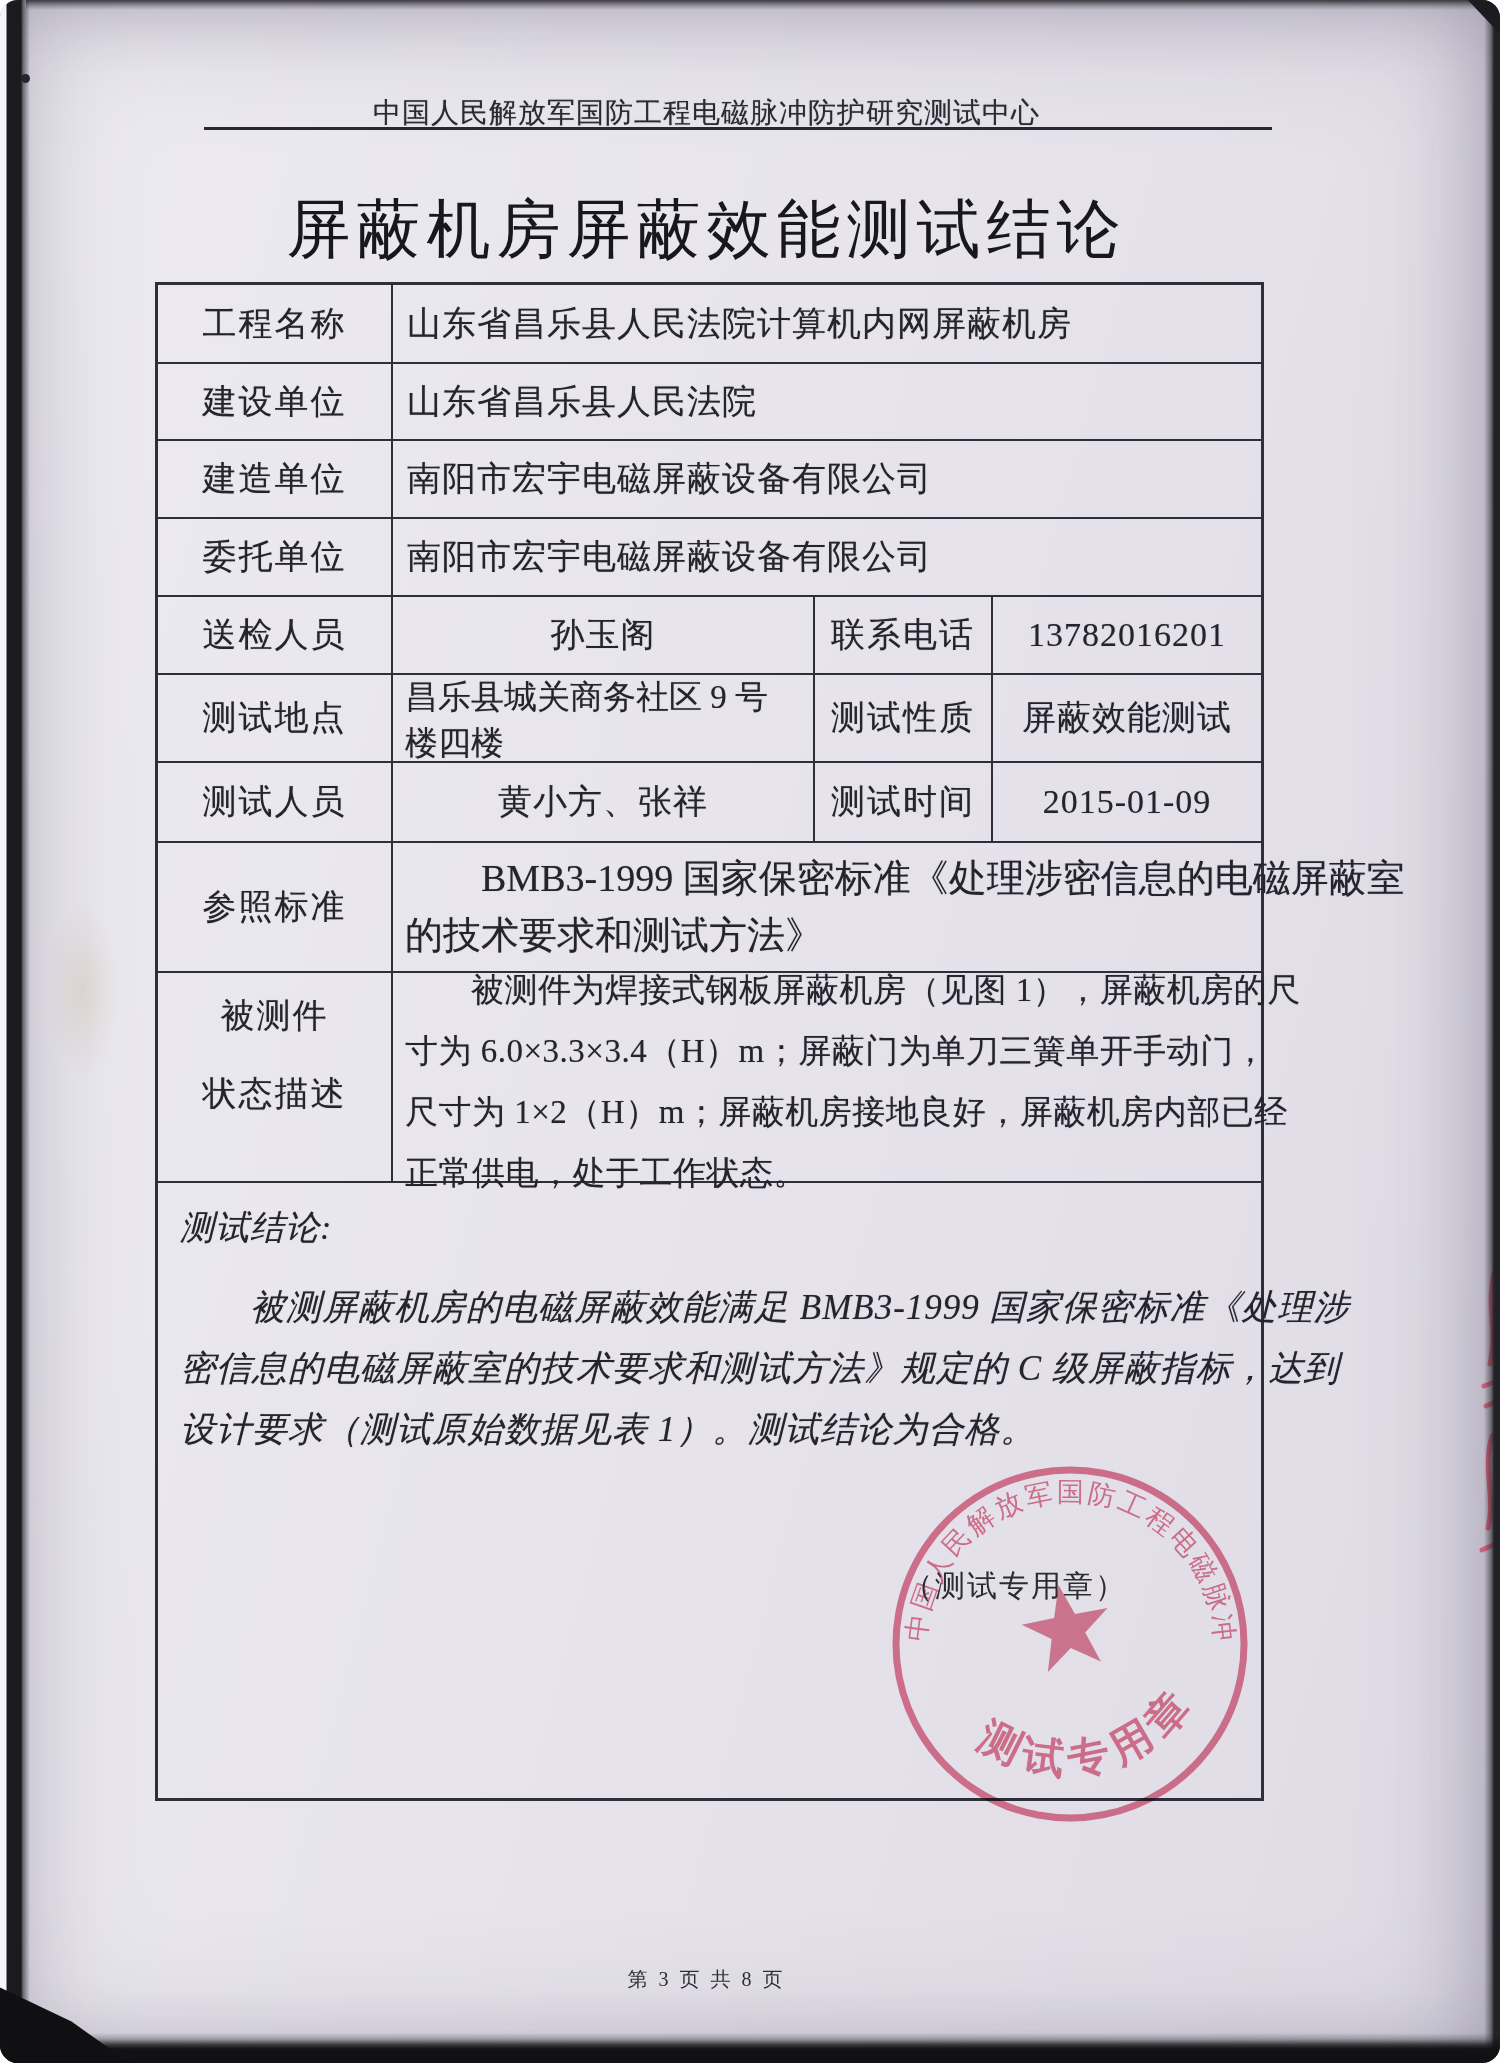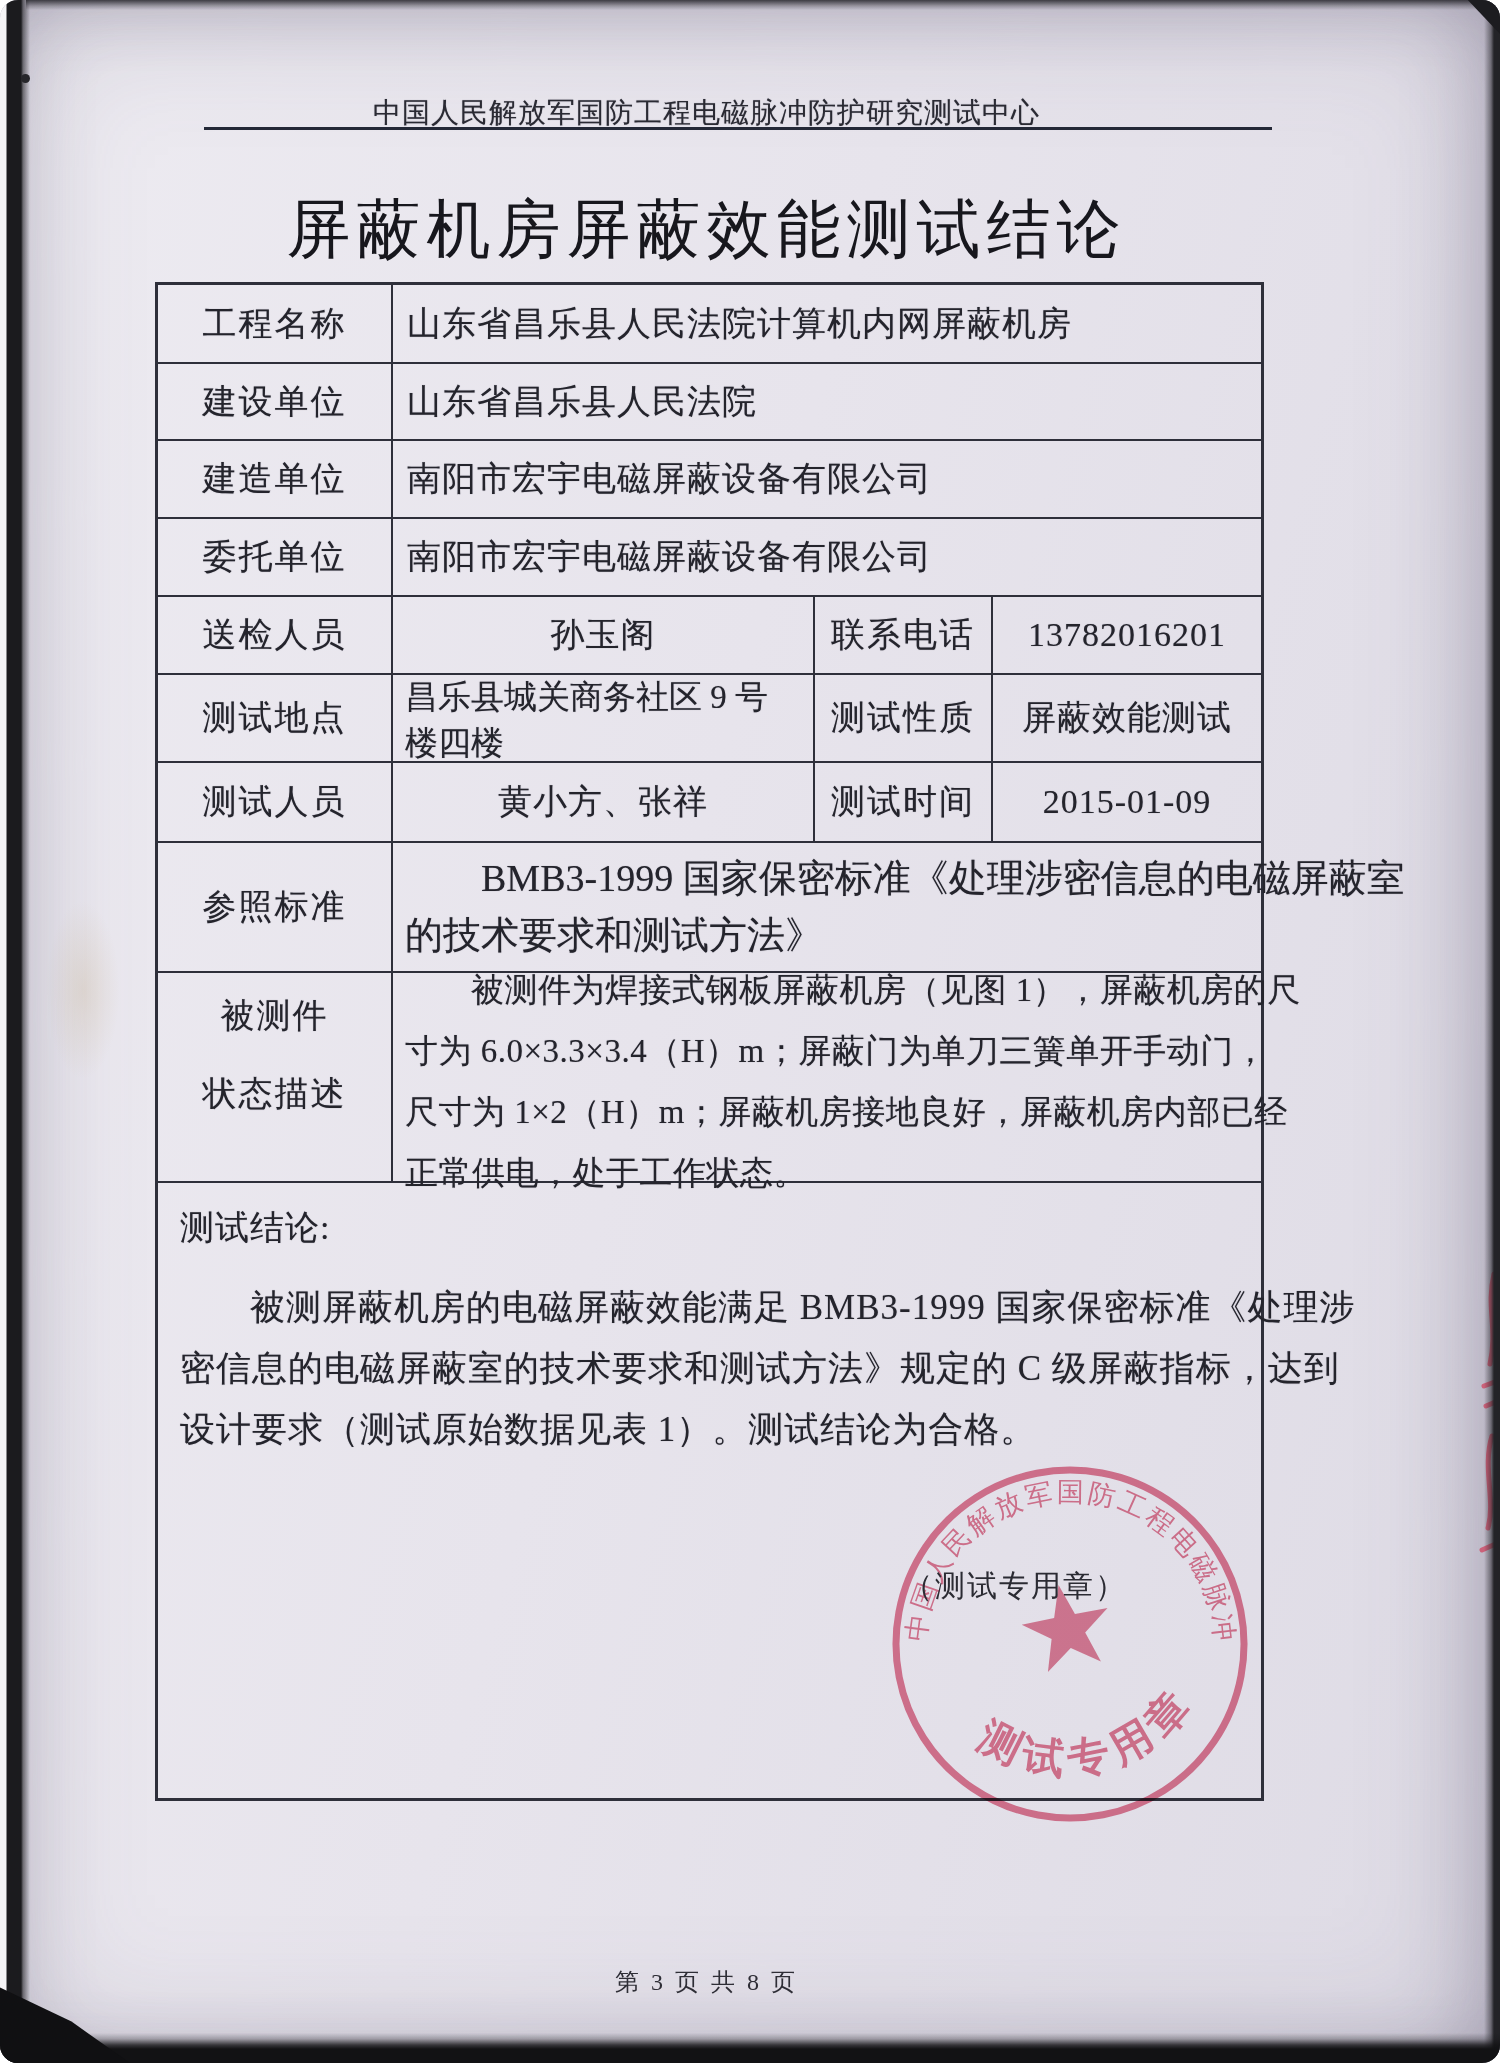--- a/index.html
+++ b/index.html
@@ -22,39 +22,39 @@
     font-family:"Liberation Sans","DejaVu Sans",sans-serif;}
   .info-table{
     top:282px;left:155px;width:1103px;height:1513px;display:grid;
     grid-template-columns:235px 422px 178px 268px;
     grid-template-rows:79px 77px 78px 78px 78px 88px 80px 130px 210px 615px;
     border:3px solid #2e2f3a;font-size:34px;
   }
   .cell{border-right:2.5px solid #2e2f3a;border-bottom:2.5px solid #2e2f3a;
     text-shadow:0 0 1px rgba(40,40,60,.4);}
   .no-r{border-right:none;}
-  .no-b{border-bottom:none;}
+  .no-b{border-bottom:none;font-style:italic;}
   .lbl{display:flex;align-items:center;justify-content:center;letter-spacing:2px;}
   .vctr{display:flex;align-items:center;justify-content:center;letter-spacing:1px;}
   .vleft{display:flex;align-items:center;padding:0 14px;letter-spacing:1px;}
   .vlines{display:flex;flex-direction:column;justify-content:center;padding:8px 12px;}
   .r6l .line{line-height:42px;font-size:33px;padding-top:4px;white-space:nowrap;}
   .r8l .line{line-height:57px;font-size:38px;white-space:nowrap;}
   .r9lbl{display:flex;flex-direction:column;justify-content:center;align-items:center;
     padding-bottom:45px;letter-spacing:2px;}
   .r9lbl .line{line-height:78px;}
   .r9l .line{line-height:52px;font-size:33px;letter-spacing:.5px;white-space:nowrap;margin-top:9px;}
   .indent{text-indent:2em;}
   .concl{padding:20px 22px;position:relative;}
   .concl-heading{font-size:34px;margin-top:2px;letter-spacing:1px;}
   .concl-para{margin-top:26px;}
   .concl-para .line{line-height:61px;font-size:35px;letter-spacing:1px;white-space:nowrap;}
   .seal-note{top:1566px;left:903px;font-size:30px;letter-spacing:2px;z-index:5;color:#2b2b33;}
   .stamp{top:1452px;left:878px;z-index:4;mix-blend-mode:multiply;opacity:.92;}
-  .footer{top:1966px;left:155px;width:1103px;text-align:center;font-size:24px;
+  .footer{top:1966px;left:155px;width:1103px;text-align:center;font-size:20px;
     letter-spacing:3px;color:#2e2e36;}
   
   .edge-left{left:0;top:0;width:30px;height:2063px;z-index:8;
     background:linear-gradient(90deg,#f5f4f6 0 6px,#1b1b1e 7px 21px,rgba(27,27,30,.55) 23px,rgba(27,27,30,0) 30px);}
   .edge-top{left:26px;top:0;width:1474px;height:10px;z-index:8;
     background:linear-gradient(180deg,rgba(25,25,30,.78),rgba(25,25,30,.25) 60%,rgba(25,25,30,0));}
   .edge-right{right:0;top:0;width:16px;height:2063px;z-index:8;
     background:linear-gradient(270deg,#232327 0 6px,rgba(35,35,39,.5) 9px,rgba(35,35,39,0) 16px);}
   .edge-bottom{left:0;bottom:0;width:1500px;height:30px;z-index:8;
     background:linear-gradient(0deg,#121214 0 14px,rgba(18,18,20,.8) 18px,rgba(18,18,20,.25) 24px,rgba(18,18,20,0));}

